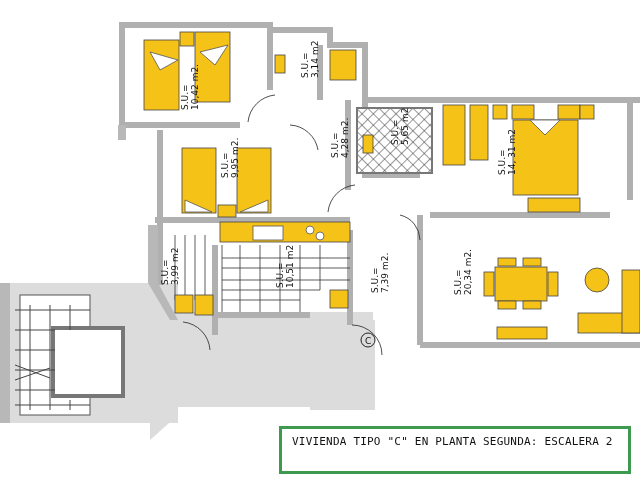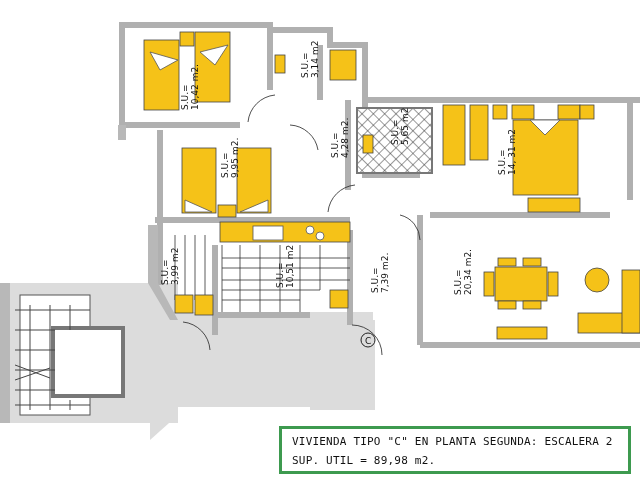--- a/index.html
+++ b/index.html
@@ -155,15 +155,14 @@
     <text class="lbl" transform="translate(505,175) rotate(-90)"><tspan>S.U.=</tspan><tspan x="0" dy="10">14, 31 m2</tspan></text>
     <text class="lbl" transform="translate(168,285) rotate(-90)"><tspan>S.U.=</tspan><tspan x="0" dy="10">3,99 m2</tspan></text>
     <text class="lbl" transform="translate(283,288) rotate(-90)"><tspan>S.U.=</tspan><tspan x="0" dy="10">10,51 m2</tspan></text>
     <text class="lbl" transform="translate(378,293) rotate(-90)"><tspan>S.U.=</tspan><tspan x="0" dy="10">7,39 m2.</tspan></text>
     <text class="lbl" transform="translate(461,295) rotate(-90)"><tspan>S.U.=</tspan><tspan x="0" dy="10">20,34 m2.</tspan></text>
   </g>
 </svg>
 
 <div id="legend">
   <div>VIVIENDA TIPO "C" EN PLANTA SEGUNDA: ESCALERA 2</div>
-  <div>SUP. UTIL = 89,98 m2.</div>
 </div>
 </div>
 
 </body></html>

